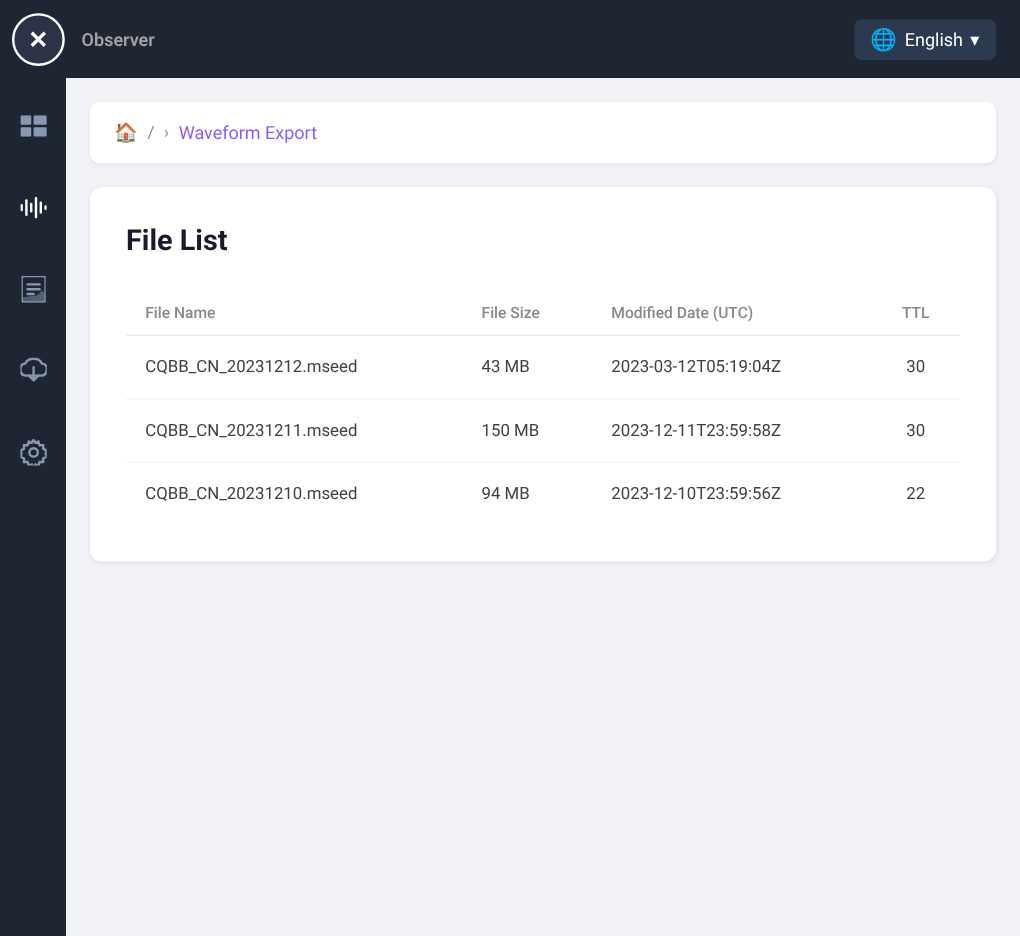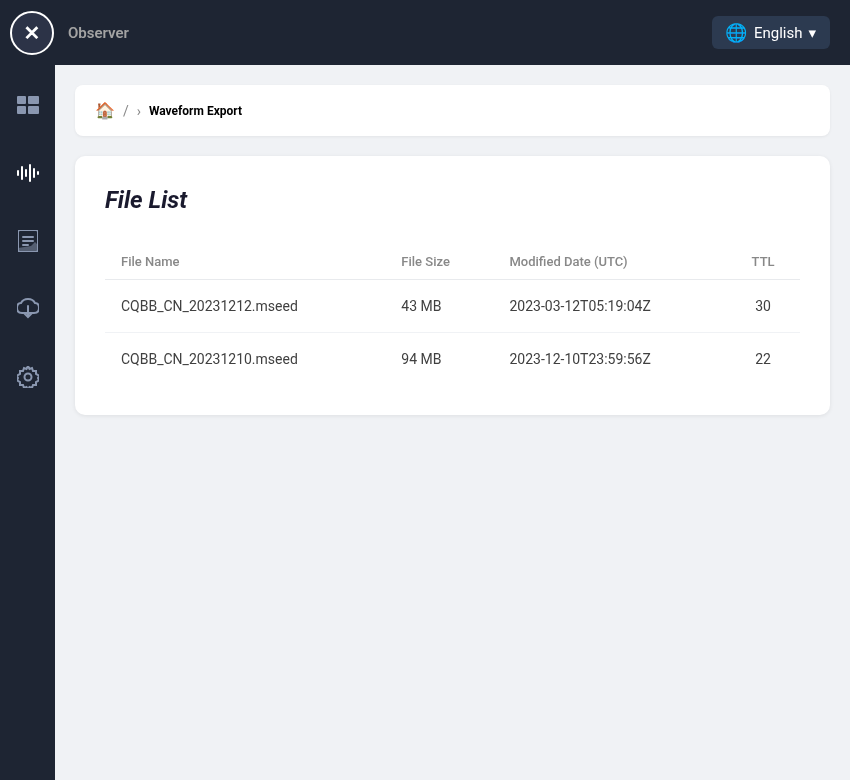--- a/index.html
+++ b/index.html
@@ -130,39 +130,37 @@
       font-size: 16px;
       color: #444;
     }
 
     .breadcrumb-sep {
       color: #888;
       font-size: 14px;
     }
 
     .breadcrumb-current {
-      color: #000000;
-      font-size: 12px;
-      font-weight: bold;
+      color: #8b5cf6;
+      font-size: 15px;
     }
 
     
     .file-list-card {
       background: #fff;
       border-radius: 10px;
       padding: 30px 30px 30px 30px;
       box-shadow: 0 1px 4px rgba(0,0,0,0.08);
     }
 
     .file-list-title {
       font-size: 24px;
       font-weight: 700;
       color: #1a1a2e;
       margin-bottom: 30px;
-      font-style: italic;
     }
 
     
     .file-table {
       width: 100%;
       border-collapse: collapse;
     }
 
     .file-table thead tr {
       border-bottom: 1px solid #e8eaed;
@@ -279,20 +277,26 @@
           </tr>
         </thead>
         <tbody id="file-table-body">
         <tr>
       <td>CQBB_CN_20231212.mseed</td>
       <td>43 MB</td>
       <td>2023-03-12T05:19:04Z</td>
       <td class="right">30</td>
     </tr>
             <tr>
+      <td>CQBB_CN_20231211.mseed</td>
+      <td>150 MB</td>
+      <td>2023-12-11T23:59:58Z</td>
+      <td class="right">30</td>
+    </tr>
+            <tr>
       <td>CQBB_CN_20231210.mseed</td>
       <td>94 MB</td>
       <td>2023-12-10T23:59:56Z</td>
       <td class="right">22</td>
     </tr>
           </tbody>
       </table>
     </div>
 
   </div>

